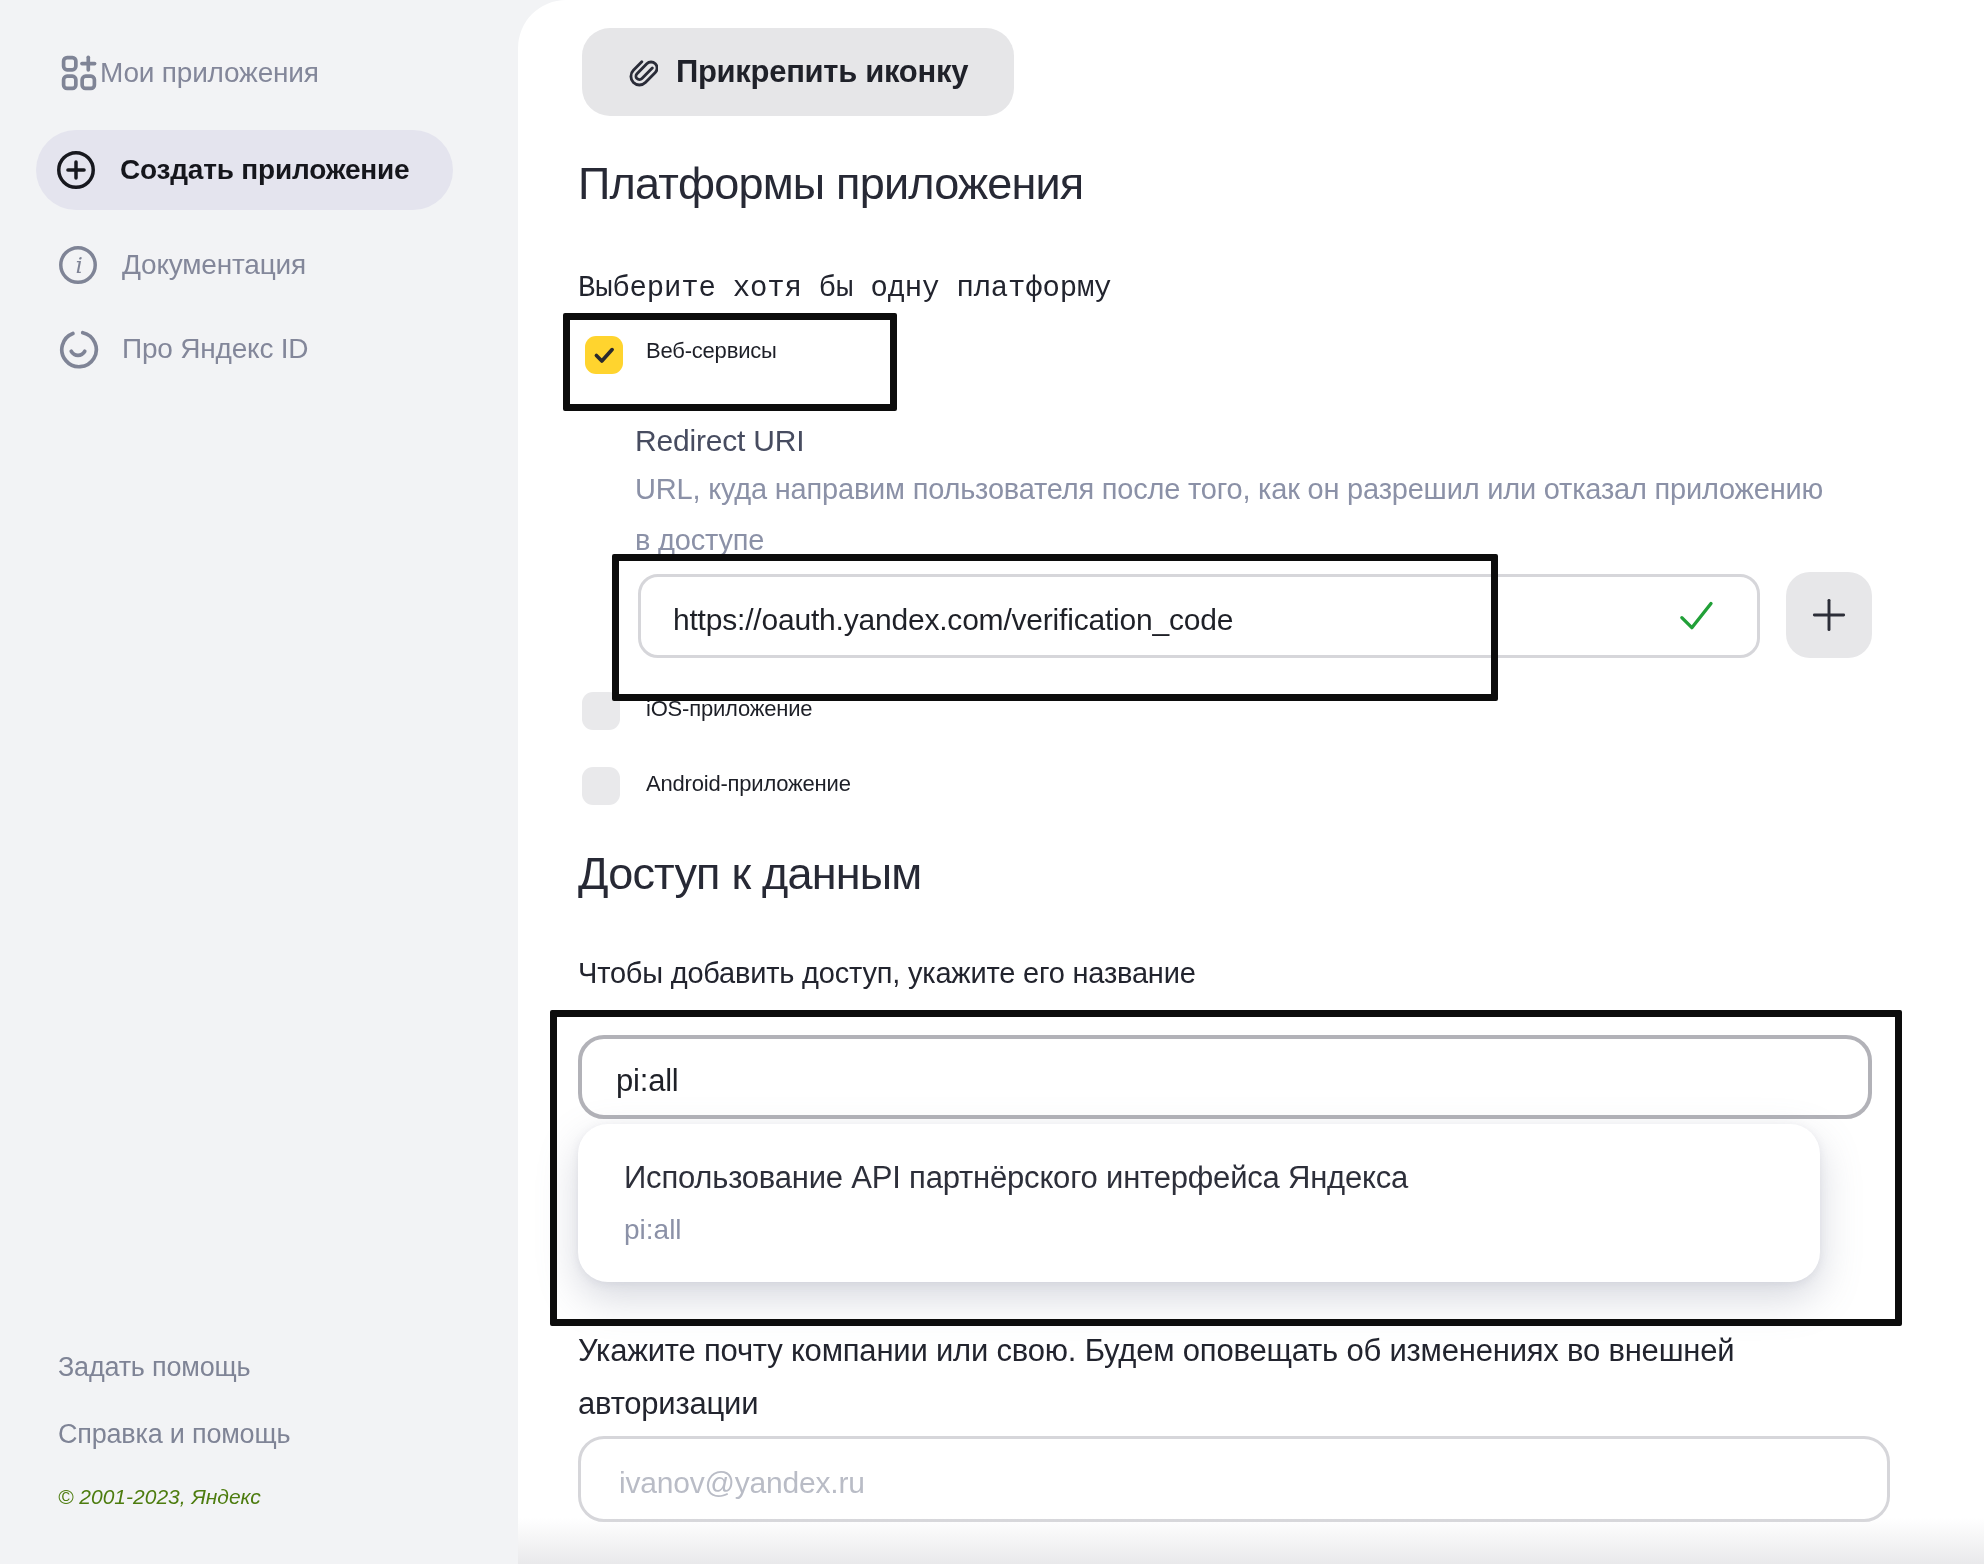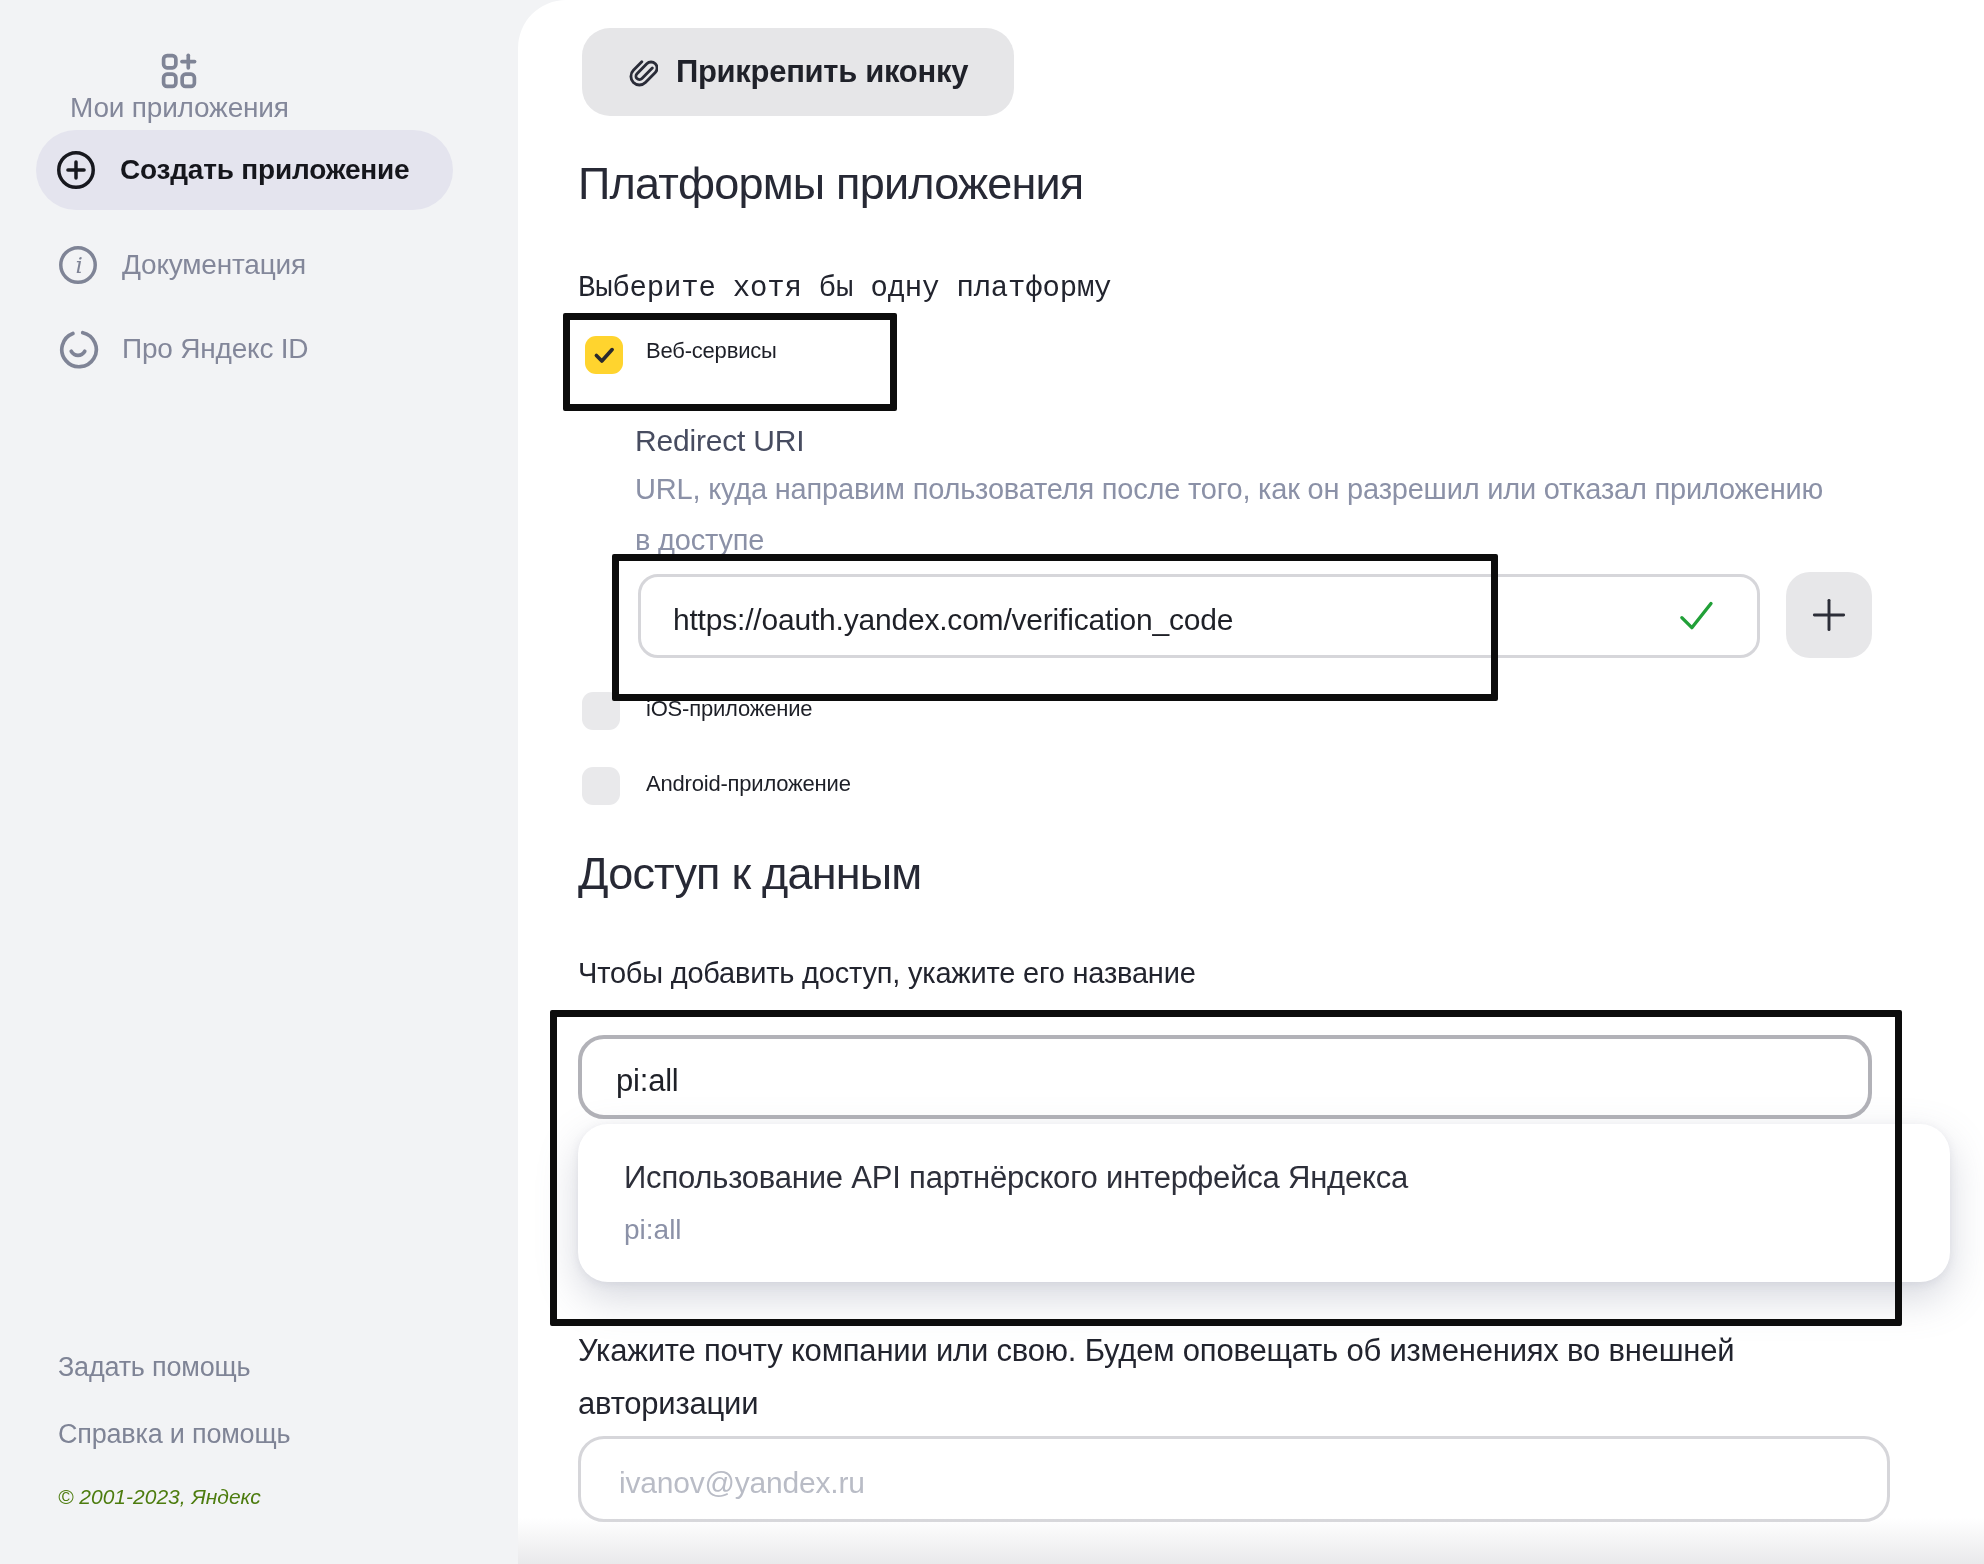--- a/index.html
+++ b/index.html
@@ -47,38 +47,38 @@
   .text-input::placeholder{color:#b9bcc6;}
   .url-wrap{position:absolute;left:120px;top:574px;width:1122px;height:84px;}
   .url-check{position:absolute;right:44px;top:22px;}
   .add-btn{
     position:absolute;left:1268px;top:572px;width:86px;height:86px;border-radius:24px;border:none;background:#e7e7e9;
     display:flex;align-items:center;justify-content:center;cursor:pointer;
   }
   .scope-wrap{position:absolute;left:60px;top:1035px;width:1294px;height:84px;}
   .scope-wrap .text-input{border-color:#b2b2b8;border-width:4px;border-radius:26px;padding-left:34px;font-size:31px;}
   .dropdown{
-    position:absolute;left:60px;top:1124px;width:1372px;height:158px;background:#fff;border-radius:30px;
+    position:absolute;left:60px;top:1124px;width:1242px;height:158px;background:#fff;border-radius:30px;
     box-shadow:0 16px 40px rgba(120,125,150,.30), 0 2px 8px rgba(120,125,150,.12);cursor:pointer;
   }
   .dd-title{position:absolute;left:46px;top:36px;font-size:31px;color:#2d2f3a;letter-spacing:-.2px;white-space:nowrap;}
   .dd-code{position:absolute;left:46px;top:90px;font-size:28px;color:#8b91a7;}
   .email-wrap{position:absolute;left:60px;top:1436px;width:1312px;height:86px;}
   .email-wrap .text-input{border-radius:26px;padding-left:38px;}
   .bottom-fade{position:absolute;left:0;right:0;bottom:0;height:46px;
     background:linear-gradient(to bottom, rgba(235,235,237,0), #e9e9eb);pointer-events:none;}
   
   .anno{position:absolute;border:7px solid #0c0c0c;background:transparent;pointer-events:none;border-radius:2px;}
 </style>
 </head>
 <body>
 
 <nav class="sidebar">
 
-  <div class="side-item" style="top:50px;left:70px;height:46px;flex-direction:column;">
+  <div class="side-item" style="top:50px;left:58px;height:46px;">
     <span class="side-icon">
       <svg width="42" height="42" viewBox="0 0 24 24" fill="none" stroke="#7f8496" stroke-width="2.1" stroke-linecap="round" stroke-linejoin="round">
         <rect x="3.2" y="3.2" width="7" height="7" rx="2"></rect>
         <rect x="3.2" y="13.8" width="7" height="7" rx="2"></rect>
         <rect x="13.8" y="13.8" width="7" height="7" rx="2"></rect>
         <path d="M17.3 3v7.2"></path>
           <path d="M13.7 6.6h7.2"></path>
       </svg>
     </span>
     <span class="lbl">Мои приложения</span>

